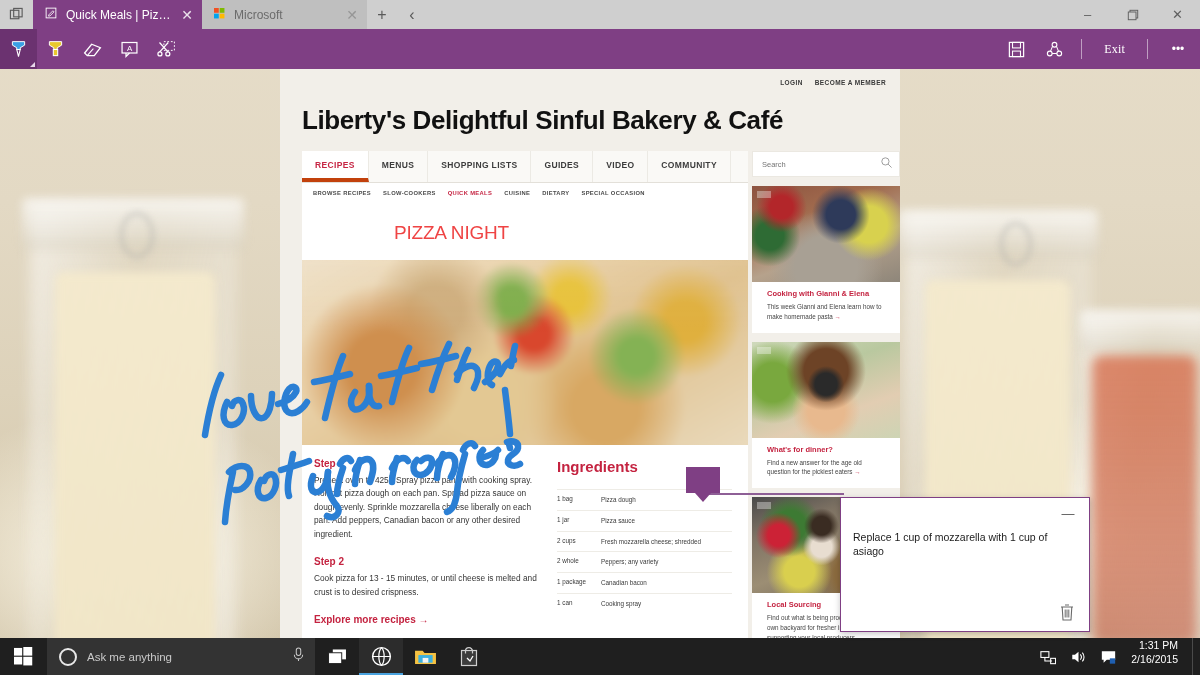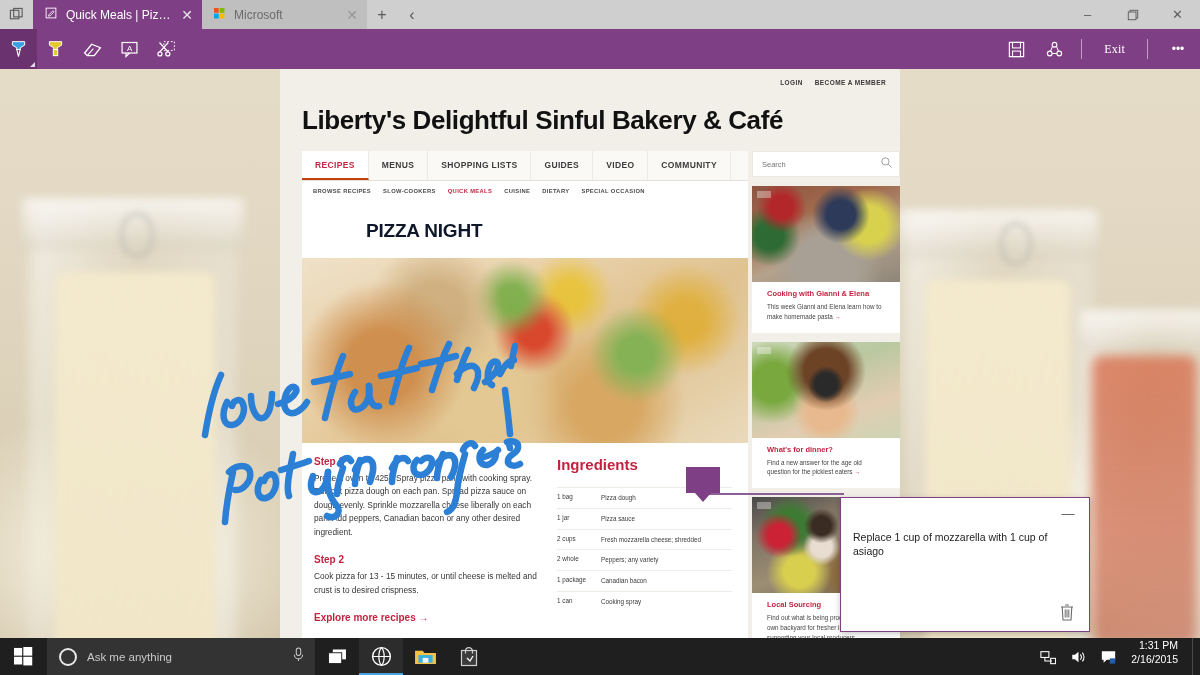--- a/index.html
+++ b/index.html
@@ -120,29 +120,29 @@
   .pg-body { display: flex; margin-top: 15px; }
   .pg-main { width: 452px; margin-left: 22px; background: #fff; }
   .pg-nav {
     display: flex; border-bottom: 1px solid #e3e0d9; background: #faf9f6;
   }
   .pg-nav-item {
     font-size: 8.5px; font-weight: bold; letter-spacing: .35px;
     color: #3d3d3d; padding: 9px 13px 8px; white-space: nowrap;
     border-right: 1px solid #eceae4;
   }
-  .pg-nav-item.active { color: #c62644; border-bottom: 2px solid #c2410c; background: #fff; }
+  .pg-nav-item.active { color: #c62644; border-bottom: 4px solid #c2410c; background: #fff; }
   .pg-subnav {
     display: flex; gap: 12px; padding: 7px 11px 8px; font-size: 5.8px;
     font-weight: bold; color: #4a4a4a; letter-spacing: .35px; background: #fff;
   }
   .pg-subnav-item.active { color: #c62644; }
   .recipe-title {
-    color: #0f172a; font-size: 19px; font-weight: bold; letter-spacing: -.2px;
-    padding: 18px 0 16px 64px; background: #fff;
+    color: #ef4444; font-size: 19px; font-weight: normal; letter-spacing: -.2px;
+    padding: 18px 0 16px 92px; background: #fff;
   }
   .hero {
     height: 185px; width: 100%; position: relative; overflow: hidden;
     background:
       radial-gradient(circle at 18% 58%, #cf8f4e 0 9%, rgba(207,143,78,0) 22%),
       radial-gradient(circle at 30% 28%, #cfae7d 0 8%, rgba(207,174,125,0) 20%),
       radial-gradient(circle at 47% 22%, #7fae4b 0 5%, rgba(127,174,75,0) 14%),
       radial-gradient(circle at 52% 40%, #d9472d 0 6%, rgba(217,71,45,0) 16%),
       radial-gradient(circle at 60% 20%, #e8c23a 0 5%, rgba(232,194,58,0) 14%),
       radial-gradient(circle at 75% 52%, #84b254 0 5%, rgba(132,178,84,0) 14%),

